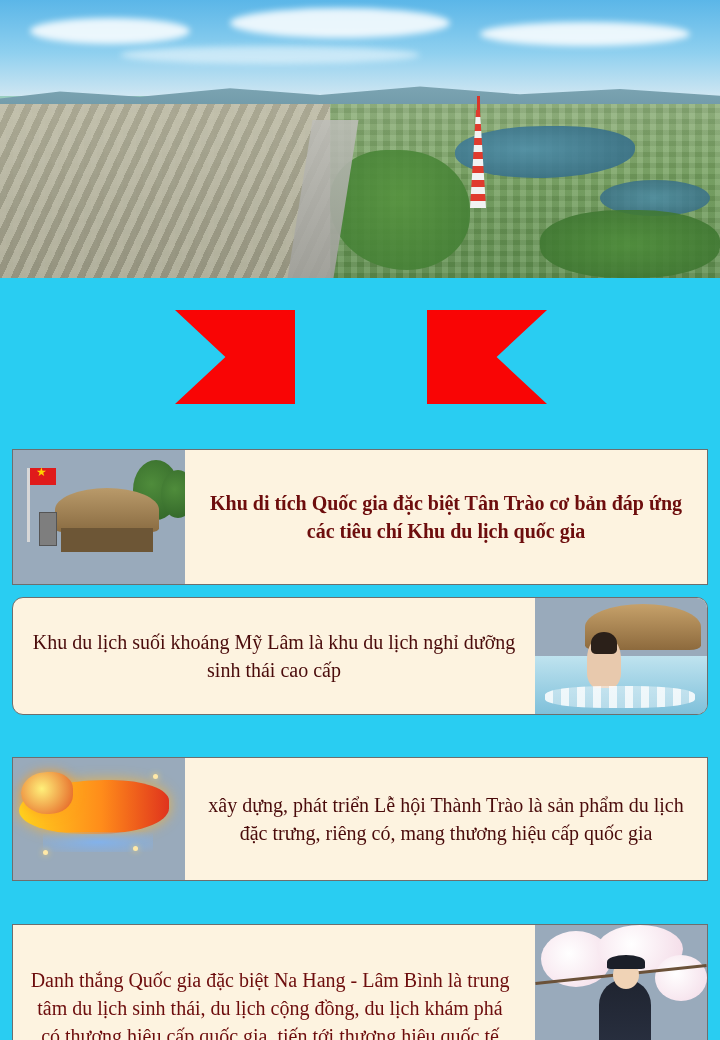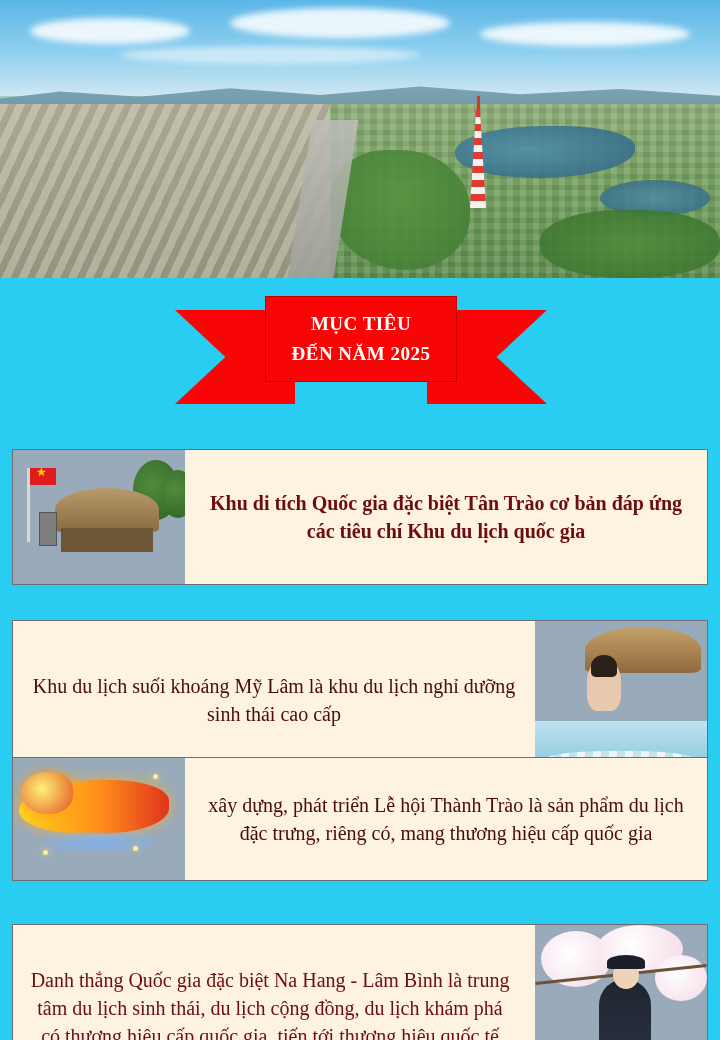--- a/index.html
+++ b/index.html
@@ -151,21 +151,21 @@
     left: 12px;
     width: 696px;
     box-sizing: border-box;
     background: #fdf3e0;
     border: 1px solid #6e6e6e;
     display: flex;
     align-items: stretch;
     overflow: hidden;
   }
   .card.c1 { top: 449px; height: 136px; }
-  .card.c2 { top: 620px; height: 160px; }
+  .card.c2 { top: 597px; height: 118px; border-radius: 11px; }
   .card.c3 { top: 757px; height: 124px; }
   .card.c4 { top: 924px; height: 168px; gap: 8px; }
 
   .card .thumb {
     width: 172px;
     flex: 0 0 172px;
     position: relative;
     overflow: hidden;
     background: #9ab;
   }
@@ -315,24 +315,20 @@
     <div class="road"></div>
     <div class="tower">
       <div class="t-mast"></div>
       <div class="t-body"></div>
     </div>
   </div>
 
   <div class="ribbon-wrap">
     <div class="ribbon-tail left"></div>
     <div class="ribbon-tail right"></div>
-    <div class="ribbon-center">
-      <div class="line">MỤC TIÊU</div>
-      <div class="line">ĐẾN NĂM 2025</div>
-    </div>
   </div>
 
   <div class="card c1">
     <div class="thumb th-tantrao">
       <div class="tree t1"></div>
       <div class="tree t2"></div>
       <div class="hut"></div>
       <div class="hut-base"></div>
       <div class="stone"></div>
       <div class="flag-pole"></div>

